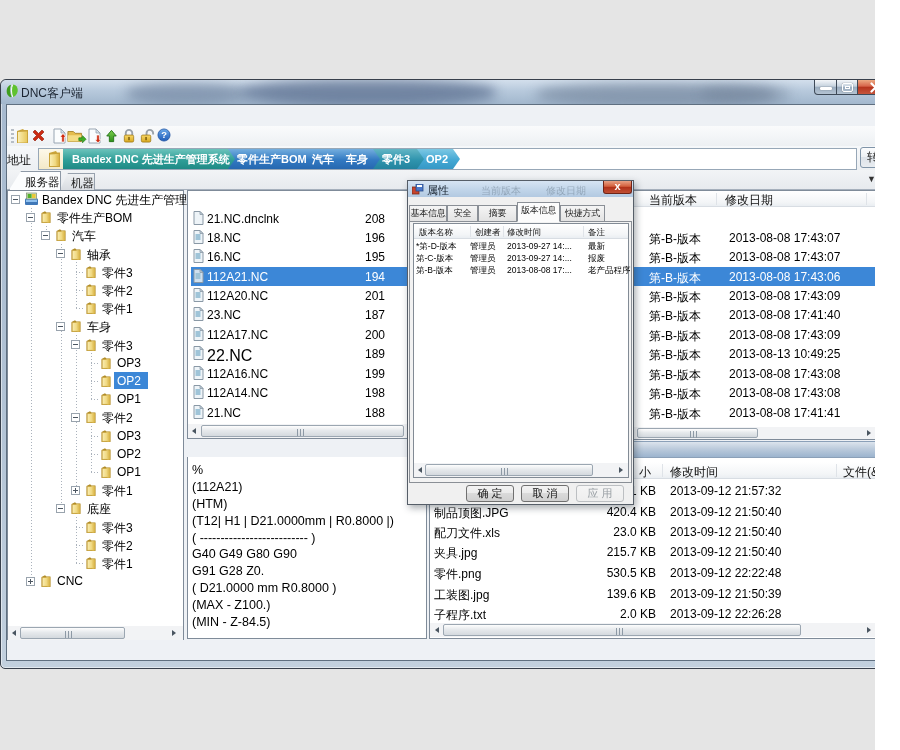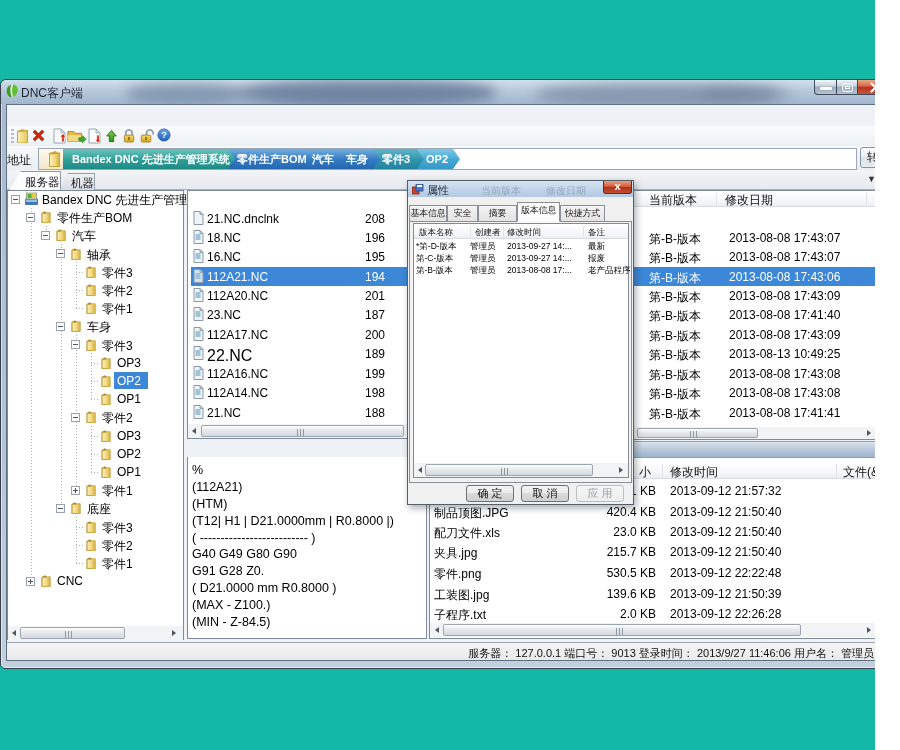--- a/index.html
+++ b/index.html
@@ -1,16 +1,16 @@
 <!DOCTYPE html>
 <html><head><meta charset="utf-8">
 <style>
 *{margin:0;padding:0;box-sizing:border-box}
 html,body{width:900px;height:750px;background:#fff;font-family:"Liberation Sans",sans-serif}
-.page{position:relative;width:875px;height:750px;overflow:hidden;background:#14b8a6}
+.page{position:relative;width:875px;height:750px;overflow:hidden;background:#e5e5e5}
 .abs{position:absolute}
 .win{position:absolute;left:0;top:79px;width:900px;height:590px}
 .frame{position:absolute;inset:0;background:linear-gradient(180deg,#bac9da 0%,#a7bacf 5%,#b2c3d5 55%,#c2d0de 100%);border:1px solid #38404c;border-radius:6px 6px 5px 5px;box-shadow:inset 0 0 0 1px rgba(255,255,255,.5)}
 .titlebar{position:absolute;left:1px;top:1px;width:897px;height:24px;border-radius:6px 6px 0 0;overflow:hidden;background:linear-gradient(180deg,#d3dfec 0%,#b7c9dc 45%,#a2b7cd 100%)}
 .blob{position:absolute;filter:blur(6px);border-radius:45%}
 .wtitle{position:absolute;left:21px;top:6px;font-size:12px;color:#1a2330}
 .capbtns{position:absolute;left:814px;top:1px}
 .cb{position:absolute;top:0;height:15px;border:1px solid #3e4a58;border-top:none}
 .cb i{position:absolute}
 .menubar{position:absolute;left:0;top:0;width:885px;height:21px;background:linear-gradient(180deg,#fafbfc,#eef1f4);border-bottom:1px solid #e3e6ea}
@@ -540,24 +540,20 @@
 <div class="arr" style="left:4px;top:152px;border-left:3.5px solid transparent;border-right:3.5px solid transparent;border-top:4px solid #4a5560"></div>
 </div>
 <div class="sb" style="left:0;top:165px;width:448px;height:14px">
 <div class="arr" style="left:5px;top:4px;border-top:3.5px solid transparent;border-bottom:3.5px solid transparent;border-right:4px solid #4a5560"></div>
 <div class="sbthumb" style="left:13px;top:1px;width:358px;height:12px">
               <div class="grip-h" style="left:172px"></div>
             </div>
 <div class="arr" style="left:437px;top:4px;border-top:3.5px solid transparent;border-bottom:3.5px solid transparent;border-left:4px solid #4a5560"></div>
 </div>
 </div>
-<div class="statusbar">
-          <span class="abs" style="right:18px;top:3px;white-space:nowrap;font-size:11px">服务器： 127.0.0.1 端口号： 9013 登录时间： 2013/9/27 11:46:06 用户名： 管理员</span>
-          <div class="abs" style="right:3px;bottom:2px;width:10px;height:10px;background:repeating-linear-gradient(135deg,transparent 0,transparent 2px,#98a2ac 2px,#98a2ac 3px)"></div>
-        </div>
 <div class="dlg">
 <div class="abs" style="left:0;top:0;width:225px;height:16px;background:linear-gradient(180deg,#d6e4f3 0%,#c2d6ea 50%,#b2c9e1 100%)">
 <span class="abs" style="left:73px;top:3px;font-size:10px;color:rgba(70,85,100,.35)">当前版本</span>
 <span class="abs" style="left:138px;top:3px;font-size:10px;color:rgba(70,85,100,.35)">修改日期</span>
 </div>
 <svg class="abs" style="left:4px;top:3px" width="12" height="11" viewBox="0 0 12 11">
             <rect x="0" y="3" width="7" height="7" fill="#c8442c" stroke="#7c2a18" stroke-width=".8"></rect>
             <rect x="4" y="0" width="7" height="7" fill="#4a77c8" stroke="#2a4a88" stroke-width=".8"></rect>
             <rect x="5" y="1" width="5" height="2" fill="#fff"></rect>
           </svg>

